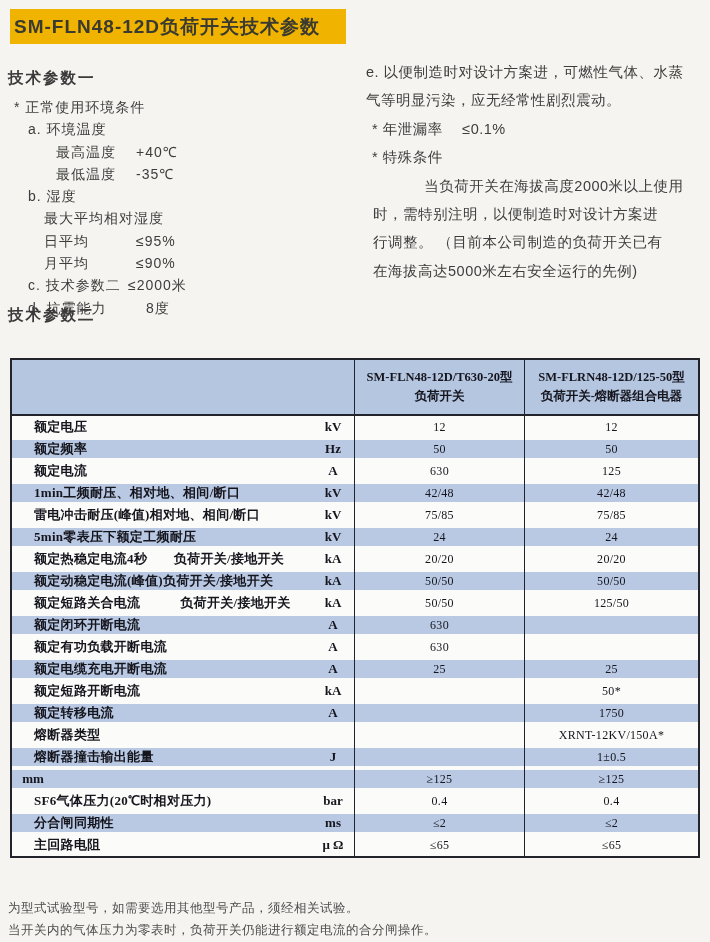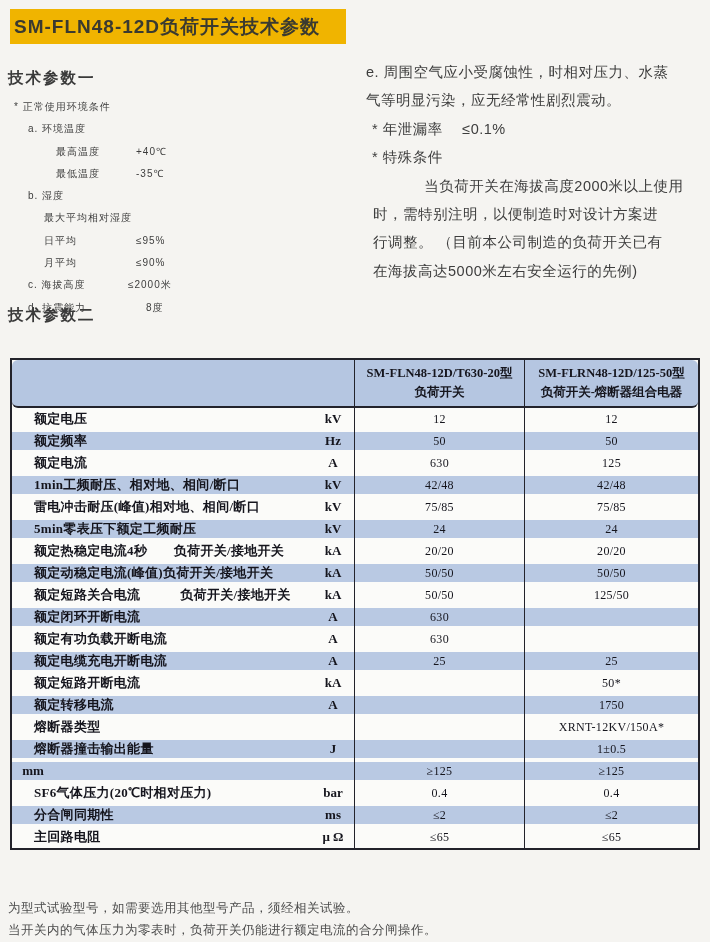--- a/index.html
+++ b/index.html
@@ -15,21 +15,21 @@
     position:absolute; left:10px; top:9px; width:336px; height:35px;
     background:#f0b400; color:#3a3a30;
     font-size:19px; font-weight:700; letter-spacing:1px;
     display:flex; align-items:center; padding-left:4px;
     white-space:nowrap;
   }
   
   .sec-heading { font-size:15.5px; font-weight:700; color:#3a3a3a; letter-spacing:2px; }
   .left-col { position:absolute; left:8px; top:68px; width:352px; }
   .left-col .sec-heading { margin-bottom:7px; }
-  .left-lines .ln { line-height:22.3px; font-size:10px; letter-spacing:1px; white-space:pre; }
+  .left-lines .ln { line-height:22.3px; font-size:14px; letter-spacing:1px; white-space:pre; }
   .ind1 { padding-left:6px; }
   .ind2 { padding-left:20px; }
   .ind3 { padding-left:48px; }
   .ind3b { padding-left:36px; }
   .lab { display:inline-block; }
   .ind3 .lab { width:80px; }
   .ind3b .lab { width:92px; }
   .ind2 .lab { width:100px; }
   .ind2.wide .lab { width:118px; }
   .sec2-heading { position:absolute; left:8px; top:305px; }
@@ -40,21 +40,21 @@
   .para { padding-left:7px; }
   .star-ln { padding-left:6px; }
 
   
   .spec-table {
     position:absolute; left:10px; top:358px; width:690px;
     border:2px solid #23232b;
     background:#fbfbf9;
     font-family:"Liberation Serif", serif;
   }
-  .t-header { display:flex; height:48px; background:#b5c6e1; border-bottom:2px solid #23232b;border-radius:6px; }
+  .t-header { display:flex; height:56px; background:#b5c6e1; border-bottom:2px solid #23232b; }
   .t-row { display:flex; height:22px; background:#fbfbf9; }
   .t-row.blue {
     background:linear-gradient(to bottom,#fbfbf9 0,#fbfbf9 2px,#b9c9e3 2px,#b9c9e3 20px,#fbfbf9 20px);
   }
   .c1 { width:342px; display:flex; align-items:center; }
   .c3 { width:170px; border-left:1.5px solid #23232b; display:flex; align-items:center; justify-content:center; }
   .c4 { width:174px; border-left:1.5px solid #23232b; display:flex; align-items:center; justify-content:center; }
   .cname {
     flex:1; padding-left:22px; font-size:13px; font-weight:700; color:#15151d;
     white-space:pre; overflow:hidden; letter-spacing:0.3px;
@@ -78,27 +78,27 @@
   <div class="sec-heading">技术参数一</div>
   <div class="left-lines">
     <div class="ln ind1">* 正常使用环境条件</div>
     <div class="ln ind2">a. 环境温度</div>
     <div class="ln ind3"><span class="lab">最高温度</span><span>+40℃</span></div>
     <div class="ln ind3"><span class="lab">最低温度</span><span>-35℃</span></div>
     <div class="ln ind2">b. 湿度</div>
     <div class="ln ind3b">最大平均相对湿度</div>
     <div class="ln ind3b"><span class="lab">日平均</span><span>≤95%</span></div>
     <div class="ln ind3b"><span class="lab">月平均</span><span>≤90%</span></div>
-    <div class="ln ind2"><span class="lab">c. 海拔高度</span><span>≤2000米</span></div>
+    <div class="ln ind2"><span class="lab">c. 技术参数二</span><span>≤2000米</span></div>
     <div class="ln ind2 wide"><span class="lab">d. 抗震能力</span><span>8度</span></div>
   </div>
 </div>
 
 <div class="right-col">
-  <div class="ln">e. 周围空气应小受腐蚀性，时相对压力、水蒸</div>
+  <div class="ln">e. 以便制造时对设计方案进，可燃性气体、水蒸</div>
   <div class="ln">气等明显污染，应无经常性剧烈震动。</div>
   <div class="ln star-ln">* 年泄漏率　 ≤0.1%</div>
   <div class="ln star-ln">* 特殊条件</div>
   <div class="ln para-first">当负荷开关在海拔高度2000米以上使用</div>
   <div class="ln para">时，需特别注明，以便制造时对设计方案进</div>
   <div class="ln para">行调整。 （目前本公司制造的负荷开关已有</div>
   <div class="ln para">在海拔高达5000米左右安全运行的先例)</div>
 </div>
 
 <div class="sec-heading sec2-heading">技术参数二</div>

